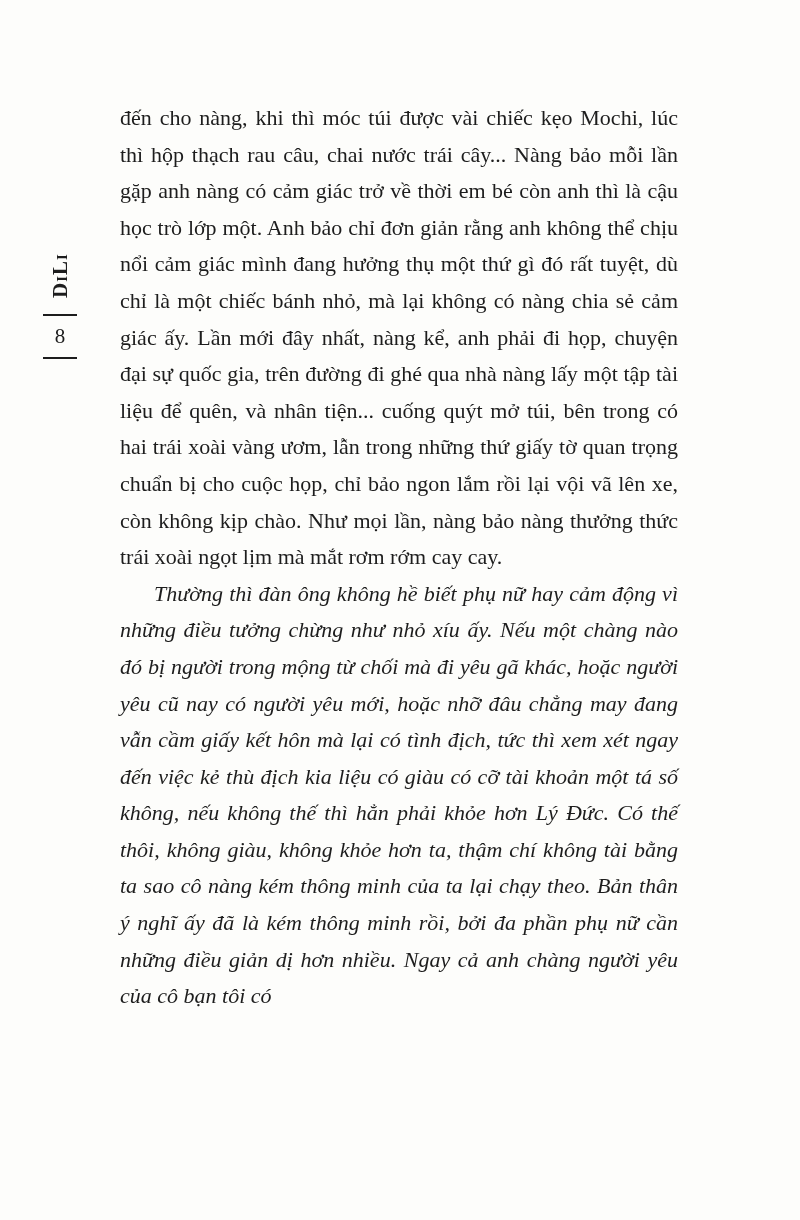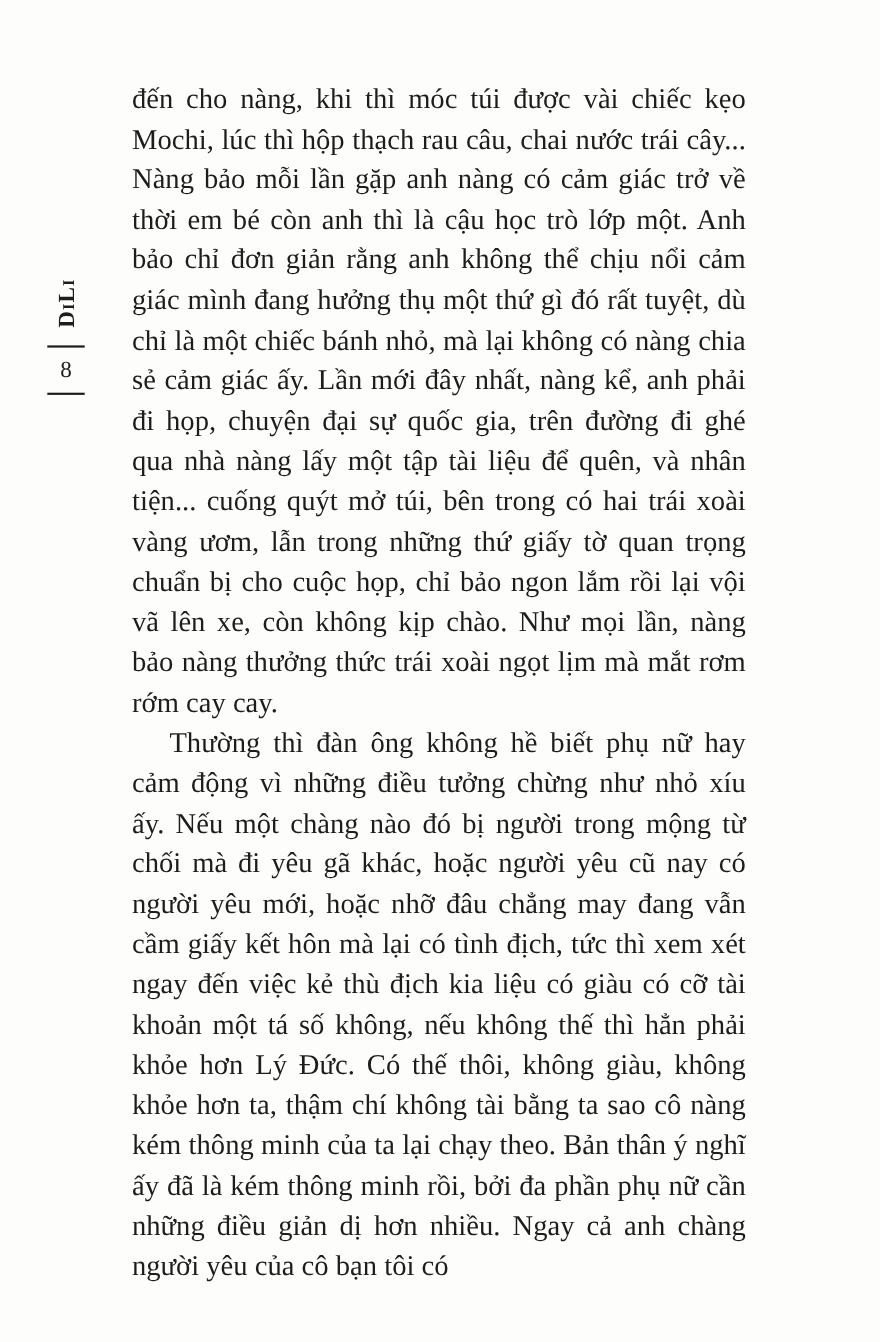--- a/index.html
+++ b/index.html
@@ -51,33 +51,34 @@
   .page-number {
     font-size: 21px;
     line-height: 26px;
     padding: 1px 0 2px 0;
   }
 
   
   .text-block {
     position: absolute;
     left: 120px;
-    top: 72px;
+    top: 100px;
     width: 558px;
-    font-size: 26px;
+    font-size: 22px;
     line-height: 36.6px;
     text-align: justify;
     text-justify: inter-word;
   }
   .text-block p {
     margin: 0;
     padding: 0;
   }
   .text-block p.indented {
     text-indent: 34px;
+    font-style: italic;
   }
 </style>
 </head>
 <body>
 
 <div class="margin-block">
   <div class="author-vertical">
     <span>DiLi</span>
   </div>
   <div class="margin-rule"></div>

